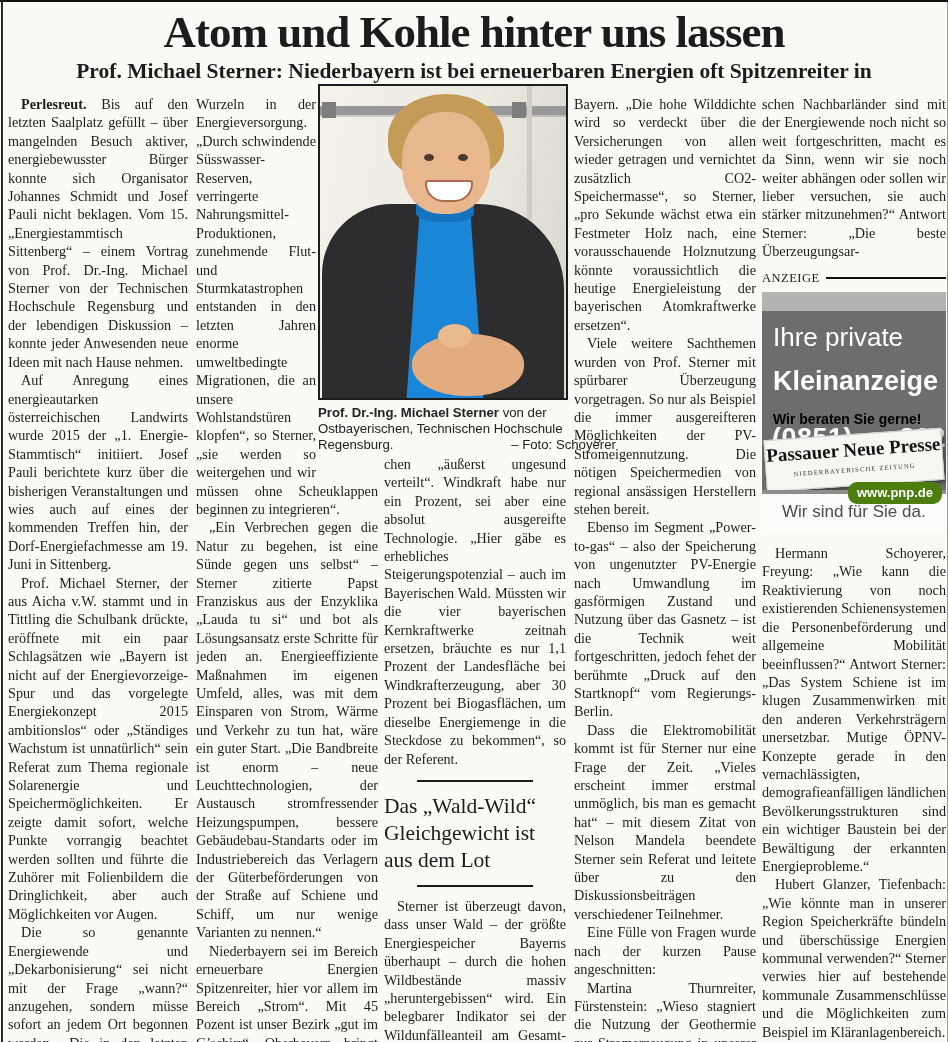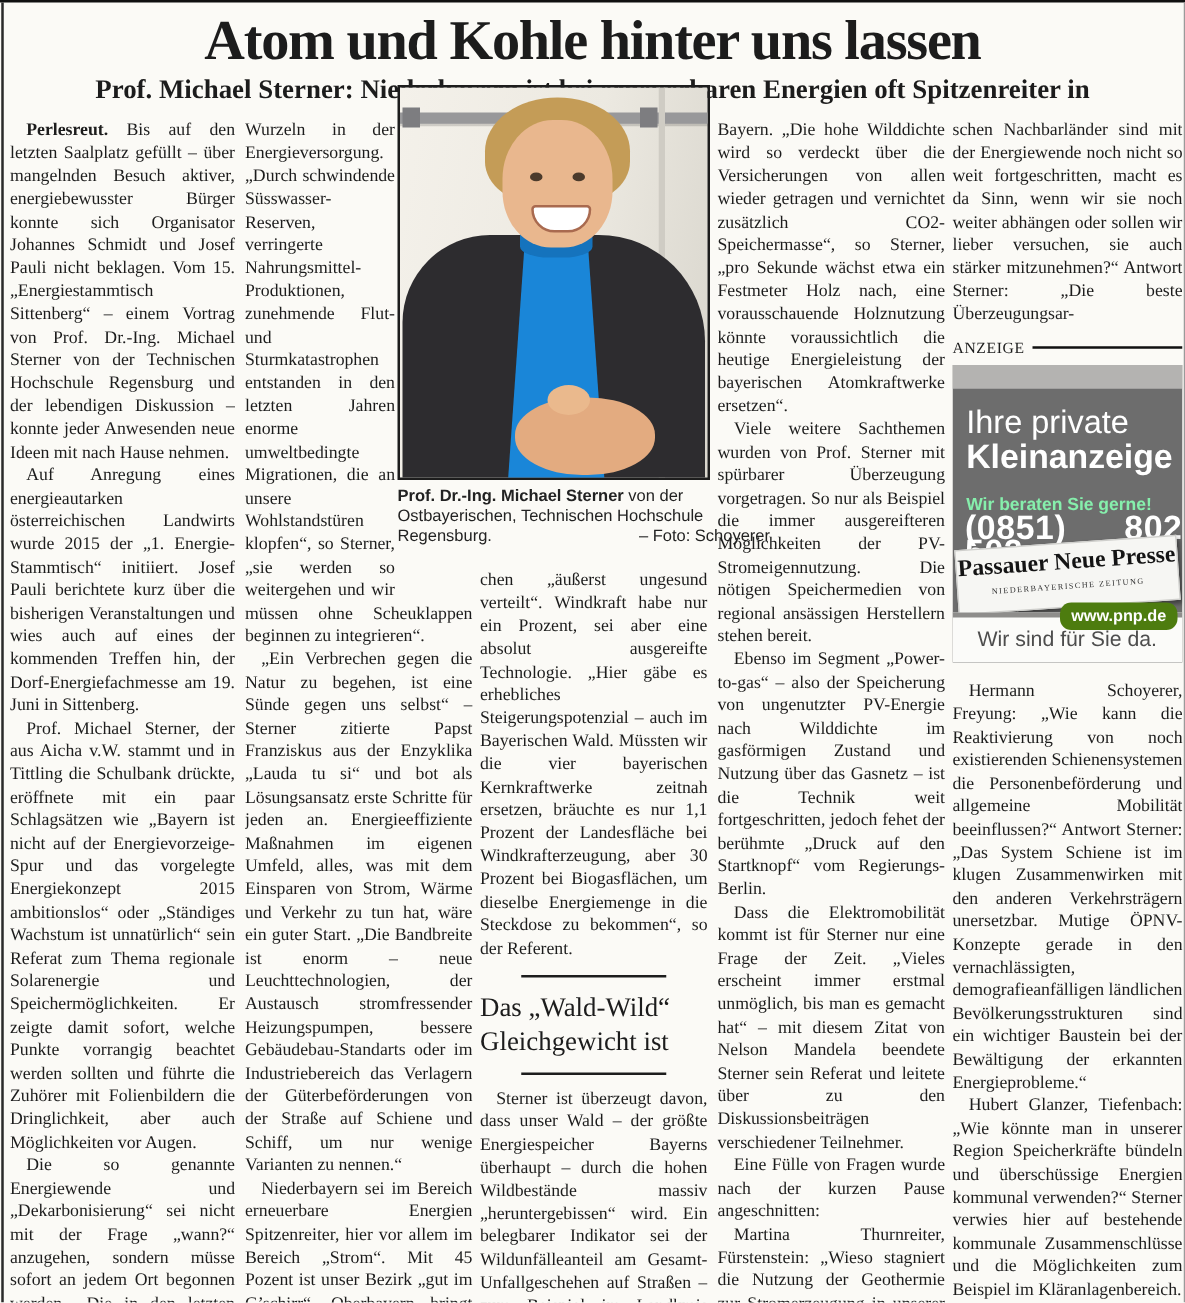--- a/index.html
+++ b/index.html
@@ -26,21 +26,21 @@
   #col1{left:8px;width:180px;}
   #col2{left:196px;width:182px;}
   #col3{left:384px;width:182px;top:455px;height:587px;}
   #col4{left:574px;width:182px;}
   #col5{left:762px;width:184px;}
   .photo-wrap-spacer{float:right;width:62px;height:378px;}
 
   .lead-in{font-weight:bold;}
 
   
-  .figure{position:absolute;left:318px;top:68px;width:298px;}
+  .figure{position:absolute;left:318px;top:84px;width:298px;}
   .photo-box{position:relative;width:246px;height:312px;border:2px solid #1d1d1d;overflow:hidden;
     background:linear-gradient(100deg,#f4f1ea 0%,#ece9e1 55%,#d9d6cd 100%);}
   .rail{position:absolute;top:20px;left:-6px;width:260px;height:9px;background:#98989a;box-shadow:0 2px 0 rgba(0,0,0,.15);}
   .rail-cap{position:absolute;top:16px;width:14px;height:16px;background:#7d7d80;}
   .frame-line{position:absolute;top:0;right:34px;width:5px;height:312px;background:#cfccc4;}
   .hair{position:absolute;left:68px;top:8px;width:116px;height:86px;background:#c49c57;border-radius:52% 52% 42% 42%;}
   .face{position:absolute;left:82px;top:26px;width:88px;height:102px;background:#e9b78e;border-radius:46% 46% 44% 44%;}
   .eye{position:absolute;top:42px;width:10px;height:7px;background:#4c3b2c;border-radius:50%;}
   .eye.l{left:22px;} .eye.r{left:56px;}
   .smile{position:absolute;left:23px;top:68px;width:44px;height:18px;background:#ffffff;border:2px solid #a96a4f;border-radius:4px 4px 22px 22px;}
@@ -61,23 +61,23 @@
   .midtitle{font-size:21.5px;line-height:27px;margin:11px 0;}
   .midtitle span{display:block;}
 
   
   .ad-section{margin:8px 0 14px 0;}
   .ad-label-row{display:flex;align-items:center;gap:6px;font-size:12.5px;letter-spacing:.5px;}
   .ad-label-line{flex:1;height:1.5px;background:#111;}
   .ad-box{margin-top:5px;width:184px;height:238px;background:#6d6d6d;position:relative;overflow:hidden;
     font-family:"Liberation Sans", sans-serif;}
   .ad-strip{height:19px;background:#b4b3b1;}
-  .ad-h1{color:#fff;font-size:26px;line-height:28px;margin:12px 0 0 11px;font-weight:normal;}
+  .ad-h1{color:#fff;font-size:26px;line-height:28px;margin:12px 0 16px 11px;font-weight:normal;}
   .ad-h2{color:#fff;font-size:27px;line-height:29px;margin:0 0 0 11px;font-weight:bold;}
-  .ad-note{color:#86efac;font-size:14px;font-weight:bold;margin:14px 0 0 11px;}
+  .ad-note{color:#000000;font-size:14px;font-weight:bold;margin:14px 0 0 11px;}
   .ad-phone{color:#fff;font-size:27px;font-weight:bold;letter-spacing:.5px;margin:1px 0 0 10px;}
   .ad-paper{position:absolute;left:3px;bottom:44px;width:176px;height:50px;background:#f6f6f3;
     transform:rotate(-4deg);box-shadow:2px 3px 4px rgba(0,0,0,.45);
     display:flex;flex-direction:column;align-items:center;justify-content:center;border:1px solid #cfcfcc;}
   .paper-name{font-family:"Liberation Serif", serif;font-weight:bold;font-size:19px;color:#141414;white-space:nowrap;}
   .paper-sub{font-family:"Liberation Serif", serif;font-size:6.5px;letter-spacing:1.2px;color:#333;margin-top:1px;}
   .ad-bottom{position:absolute;left:0;bottom:0;width:184px;height:36px;background:#fbfbf9;border-top:4px solid #8e8d8b;
     display:flex;align-items:center;}
   .ad-tagline{color:#4d4d4d;font-size:17px;margin-left:20px;}
   .ad-url{position:absolute;right:4px;top:-12px;background:#4d7c0f;color:#fff;font-weight:bold;font-size:13px;
@@ -135,30 +135,31 @@
   </figcaption>
 </figure>
 
 <div class="col" id="col3">
   <p class="noindent">chen „äußerst ungesund verteilt“. Windkraft habe nur ein Prozent, sei aber eine absolut ausgereifte Technologie. „Hier gäbe es erhebliches Steigerungspotenzial – auch im Bayerischen Wald. Müssten wir die vier bayerischen Kernkraftwerke zeitnah ersetzen, bräuchte es nur 1,1 Prozent der Landesfläche bei Windkrafterzeugung, aber 30 Prozent bei Biogasflächen, um dieselbe Energiemenge in die Steckdose zu bekommen“, so der Referent.</p>
   <div class="midbox">
     <div class="midrule"></div>
     <div class="midtitle">
       <span>Das „Wald-Wild“</span>
       <span>Gleichgewicht ist</span>
+      <span>aus dem Lot</span>
     </div>
     <div class="midrule"></div>
   </div>
   <p>Sterner ist überzeugt davon, dass unser Wald – der größte Energiespeicher Bayerns überhaupt – durch die hohen Wildbestände massiv „heruntergebissen“ wird. Ein belegbarer Indikator sei der Wildunfälleanteil am Gesamt-Unfallgeschehen auf Straßen – zum Beispiel im Landkreis Passau mit 44 Prozent enorm hoch im Vergleich zu 17 Prozent für ganz</p>
 </div>
 
 <div class="col" id="col4">
   <p class="noindent">Bayern. „Die hohe Wilddichte wird so verdeckt über die Versicherungen von allen wieder getragen und vernichtet zusätzlich CO2-Speichermasse“, so Sterner, „pro Sekunde wächst etwa ein Festmeter Holz nach, eine vorausschauende Holznutzung könnte voraussichtlich die heutige Energieleistung der bayerischen Atomkraftwerke ersetzen“.</p>
   <p>Viele weitere Sachthemen wurden von Prof. Sterner mit spürbarer Überzeugung vorgetragen. So nur als Beispiel die immer ausgereifteren Möglichkeiten der PV-Stromeigennutzung. Die nötigen Speichermedien von regional ansässigen Herstellern stehen bereit.</p>
-  <p>Ebenso im Segment „Power-to-gas“ – also der Speicherung von ungenutzter PV-Energie nach Wilddichte im gasförmigen Zustand und Nutzung über das Gasnetz – ist die Technik weit fortgeschritten, jedoch fehet der berühmte „Druck auf den Startknopf“ vom Regierungs-Berlin.</p>
+  <p>Ebenso im Segment „Power-to-gas“ – also der Speicherung von ungenutzter PV-Energie nach Umwandlung im gasförmigen Zustand und Nutzung über das Gasnetz – ist die Technik weit fortgeschritten, jedoch fehet der berühmte „Druck auf den Startknopf“ vom Regierungs-Berlin.</p>
   <p>Dass die Elektromobilität kommt ist für Sterner nur eine Frage der Zeit. „Vieles erscheint immer erstmal unmöglich, bis man es gemacht hat“ – mit diesem Zitat von Nelson Mandela beendete Sterner sein Referat und leitete über zu den Diskussionsbeiträgen verschiedener Teilnehmer.</p>
   <p>Eine Fülle von Fragen wurde nach der kurzen Pause angeschnitten:</p>
   <p>Martina Thurnreiter, Fürstenstein: „Wieso stagniert die Nutzung der Geothermie zur Stromerzeugung in unserer Region?“ Antwort Sterner: „Die heute bei uns notwendigen Tiefen sind noch zu schwer erreichbar im Vergleich zu anderen Weltgegenden und daher noch zu unwirtschaftlich“</p>
 
 </div>
 
 <div class="col" id="col5">
   <p class="noindent">schen Nachbarländer sind mit der Energiewende noch nicht so weit fortgeschritten, macht es da Sinn, wenn wir sie noch weiter abhängen oder sollen wir lieber versuchen, sie auch stärker mitzunehmen?“ Antwort Sterner: „Die beste Überzeugungsar-</p>
 
   <div class="ad-section">

